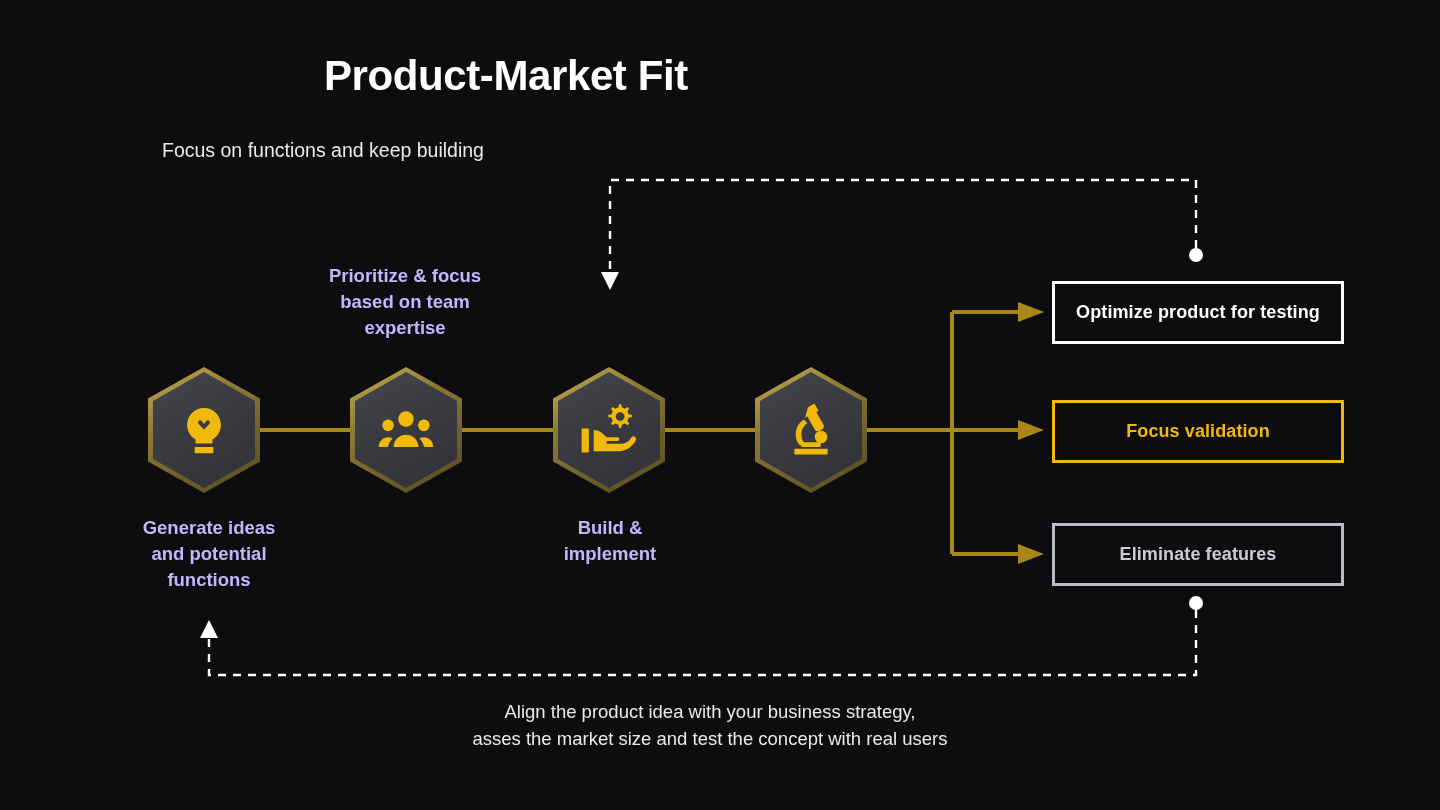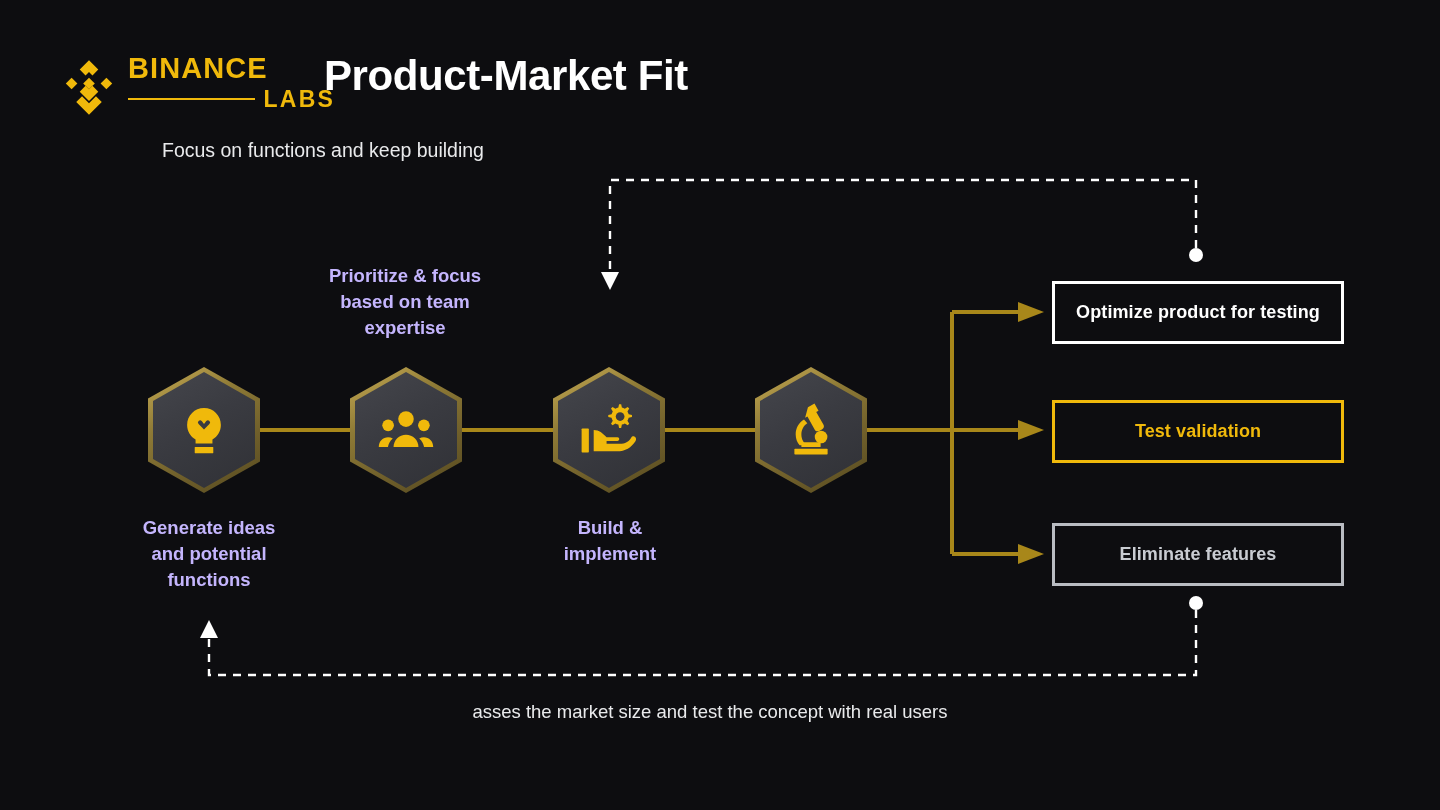--- a/index.html
+++ b/index.html
@@ -174,39 +174,20 @@
   #note-bottom-inner { display: inline-block; transform: translateX(-10px); }
   .nb-line { display: block; }
 </style>
 </head>
 <body>
 
 <div id="stage">
 
   <div id="header">
 
-    <div id="logo-block">
-      <svg id="logo-mark" viewBox="0 0 100 100">
-        <g fill="#F0B90B">
-          <polygon points="50,4 66,20 56,30 50,24 44,30 34,20"></polygon>
-          <polygon points="20,34 30,44 20,54 10,44"></polygon>
-          <polygon points="50,34 60,44 50,54 40,44"></polygon>
-          <polygon points="80,34 90,44 80,54 70,44"></polygon>
-          <polygon points="34,58 44,48 50,54 56,48 66,58 50,74"></polygon>
-          <polygon points="50,78 62,66 72,76 50,98 28,76 38,66"></polygon>
-        </g>
-      </svg>
-      <div id="logo-text">
-        <div id="logo-binance">BINANCE</div>
-        <div id="logo-sub-row">
-          <div id="logo-rule"></div>
-          <div id="logo-labs">LABS</div>
-        </div>
-      </div>
-    </div>
 
     <div id="page-title">Product-Market Fit</div>
   </div>
 
   <div id="note-top">
     <span id="note-top-inner">Focus on functions and keep building</span>
   </div>
 
   <svg id="wires" viewBox="0 0 1440 810">
 
@@ -310,26 +291,27 @@
 functions</div>
 
   <div class="step-caption" style="left:510px; top:515px; width:200px;">Build &amp;
 implement</div>
 
   <div class="outcome-box" id="box-optimize">
     <span>Optimize product for testing</span>
   </div>
 
   <div class="outcome-box" id="box-validate">
-    <span>Test validation</span>
+    <span>Focus validation</span>
   </div>
 
   <div class="outcome-box" id="box-eliminate">
     <span>Eliminate features</span>
   </div>
 
   <div id="note-bottom">
     <span id="note-bottom-inner">
+      <span class="nb-line">Align the product idea with your business strategy,</span>
       <span class="nb-line">asses the market size and test the concept with real users</span>
     </span>
   </div>
 
 </div>
 
 </body></html>

